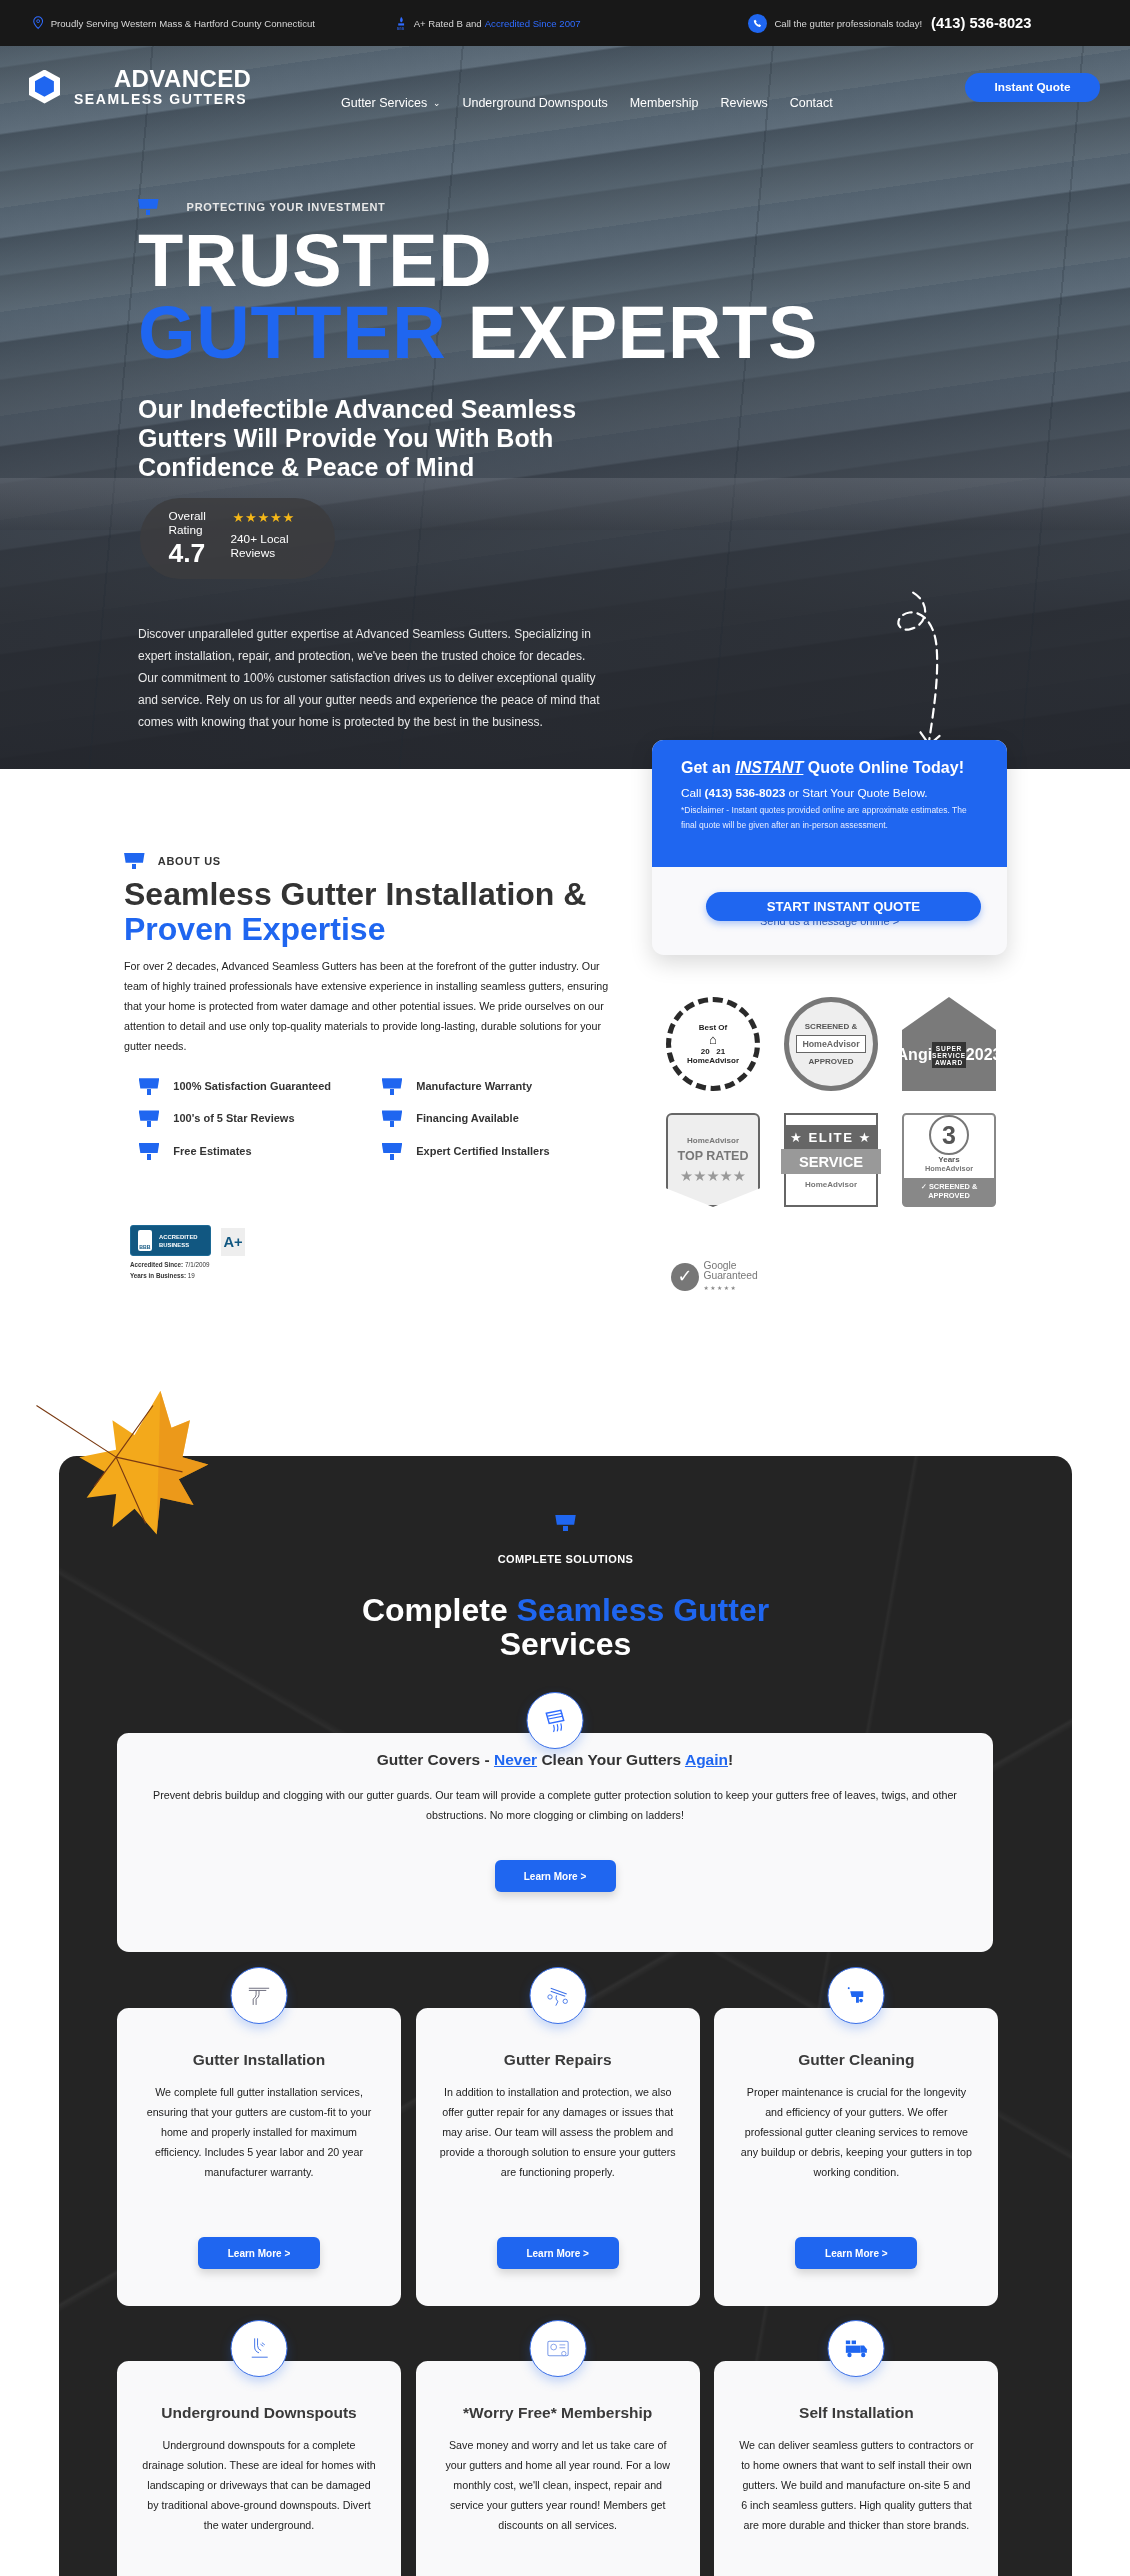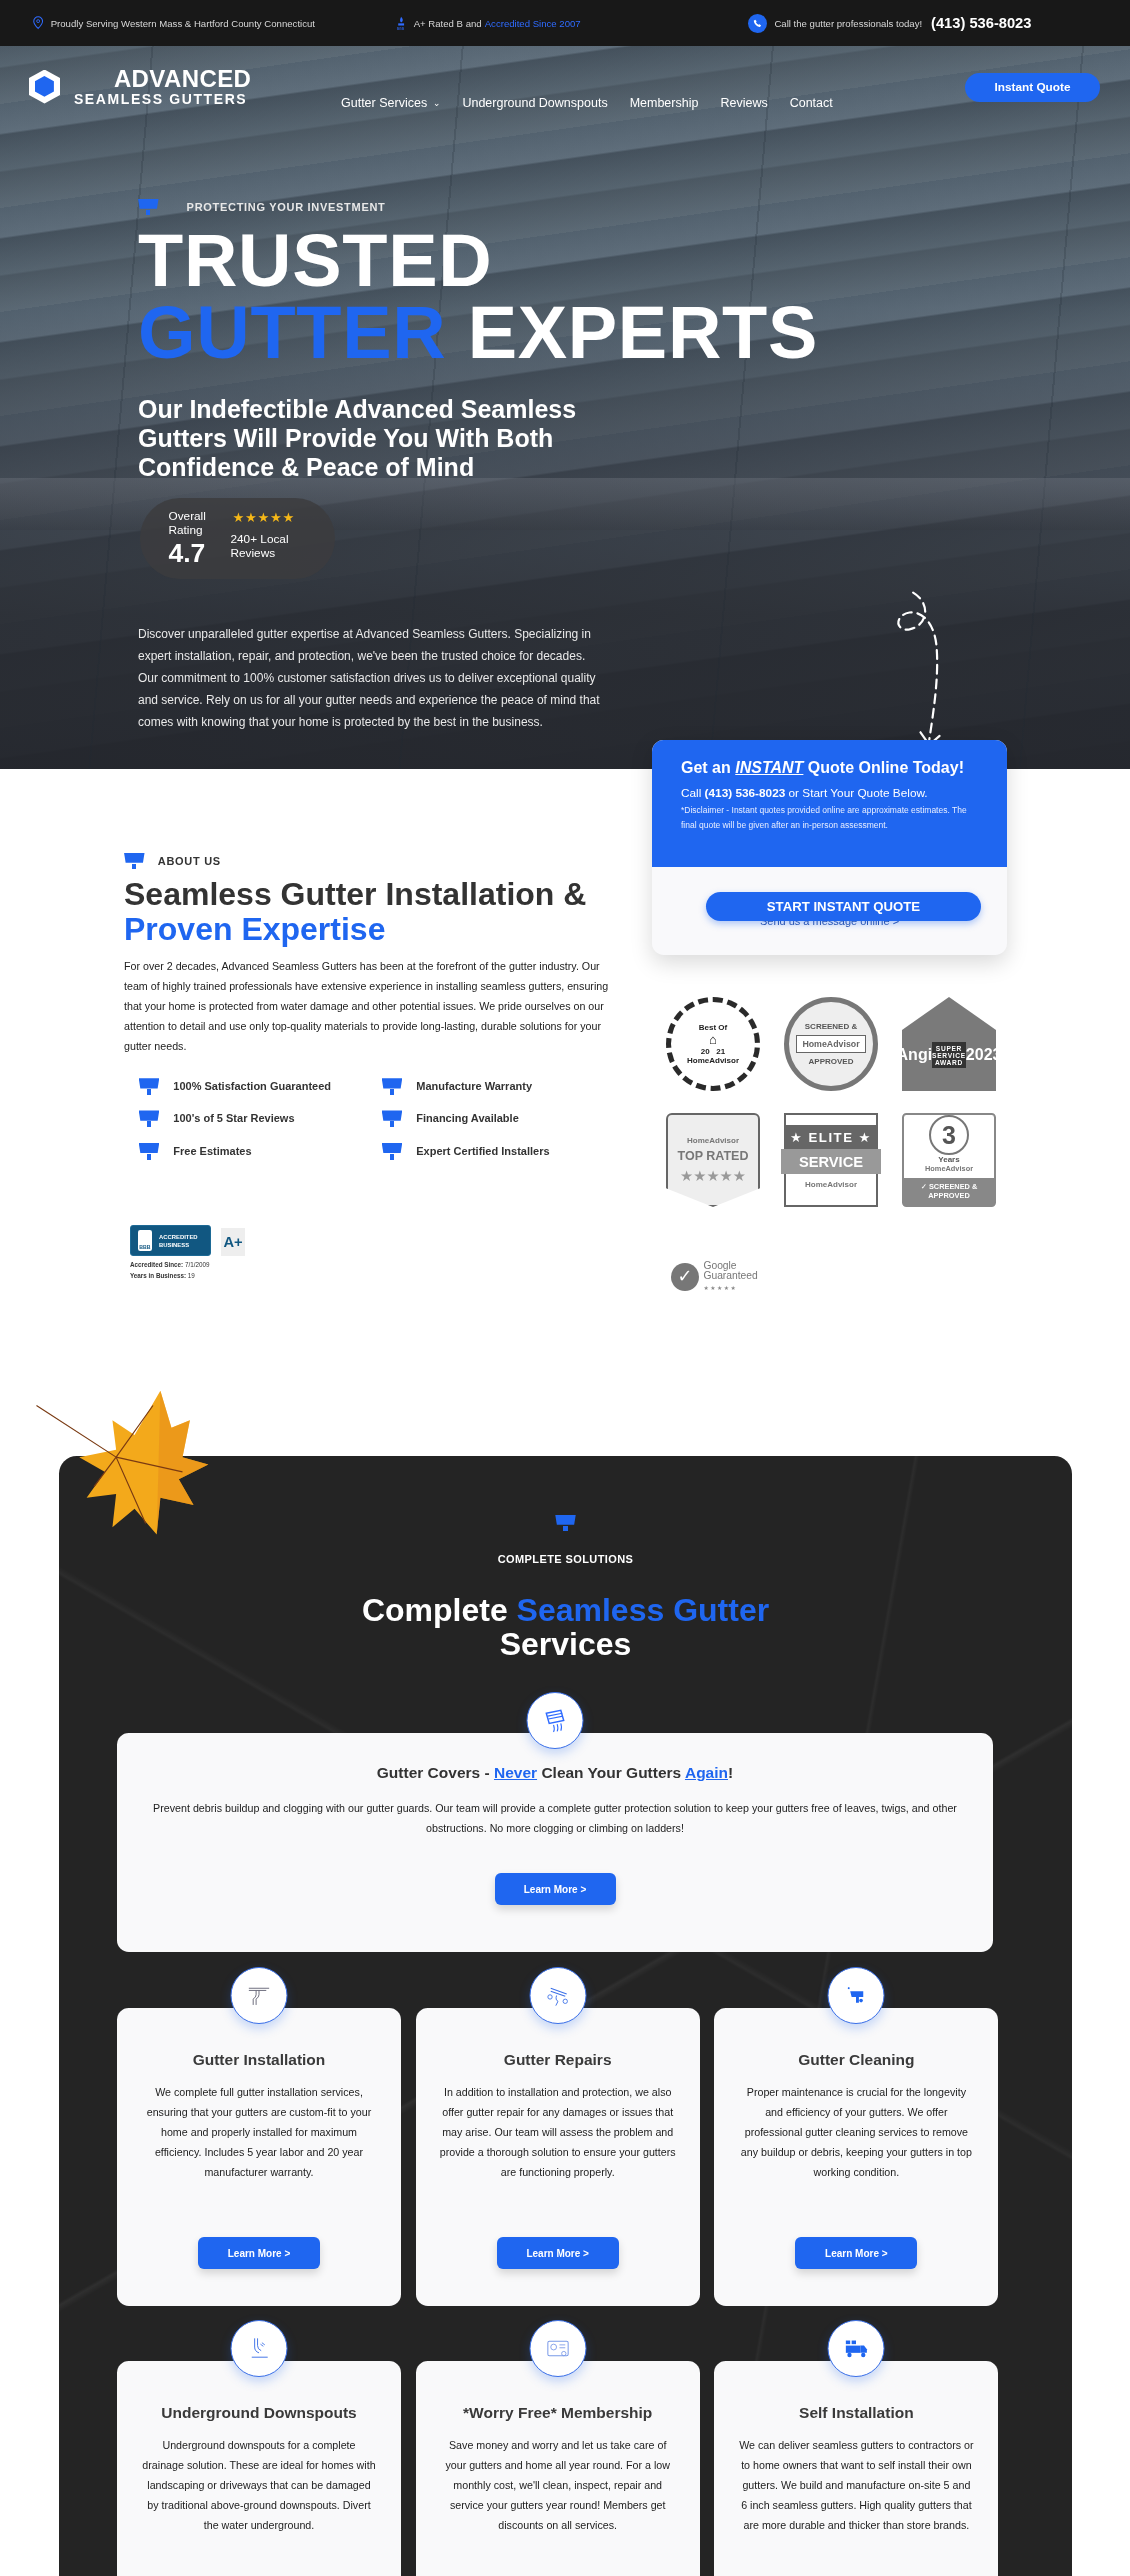--- a/index.html
+++ b/index.html
@@ -115,21 +115,21 @@
       linear-gradient(100deg, transparent 70%, rgba(255,255,255,0.04) 70.2%, transparent 70.5%); }
   .leaf { position: absolute; left: 35px; top: 1376px; z-index: 5; }
   .svc-head { position: absolute; left: 0; right: 0; top: 57px; text-align: center; color: #fff; }
   .svc-head .gutter-icon { margin: 0 auto; display: block; }
   .svc-head .eb { font-size: 11px; font-weight: bold; letter-spacing: 0.4px; margin-top: 20.6px; }
   .svc-head .h2 { font-size: 32px; font-weight: bold; line-height: 34px; margin-top: 28px; }
   .svc-head .h2 .blue { color: #1f66f0; }
 
   .wide-card { position: absolute; left: 58px; top: 277px; width: 876px; height: 219px; background: #f9f9fa; border-radius: 11.8px; text-align: center; }
   .icon-circle { position: absolute; left: 50%; transform: translateX(-50%); top: -41px; width: 57px; height: 57px; border-radius: 50%; background: #fff; border: 1.1px solid #3b70e8; box-shadow: 0 4.4px 10.3px rgba(31,102,240,0.25); display: flex; align-items: center; justify-content: center; }
-  .wide-card h3 { font-size: 15.5px; font-weight: bold; color: #333; margin-top: 31px; }
+  .wide-card h3 { font-size: 15.5px; font-weight: bold; color: #333; margin-top: 18px; }
   .wide-card h3 u { color: #1f66f0; }
   .wide-card p { font-size: 10.7px; line-height: 20px; color: #222; margin: 16px auto 0; width: 817px; }
   .learn-btn { display: inline-flex; align-items: center; justify-content: center; width: 121px; height: 32px; border-radius: 5.9px; background: #1f66f0; color: #fff; font-weight: bold; font-size: 10px; border: none; box-shadow: 0 4.4px 8.8px rgba(0,0,0,0.15); }
   .wide-card .learn-btn { margin-top: 35px; }
 
   .svc-grid { position: absolute; left: 58px; top: 552px; display: grid; grid-template-columns: 284px 284px 284px; column-gap: 14.7px; row-gap: 55px; }
   .svc-card { position: relative; height: 298px; background: #f9f9fa; border-radius: 11.8px; text-align: center; }
   .svc-card h4 { font-size: 15.5px; font-weight: bold; color: #3a3a3a; padding-top: 43px; }
   .svc-card p { font-size: 10.7px; line-height: 20px; color: #222; width: 236px; margin: 13.2px auto 0; }
   .svc-card .learn-btn { position: absolute; left: 50%; transform: translateX(-50%); bottom: 37px; width: 122px; }

